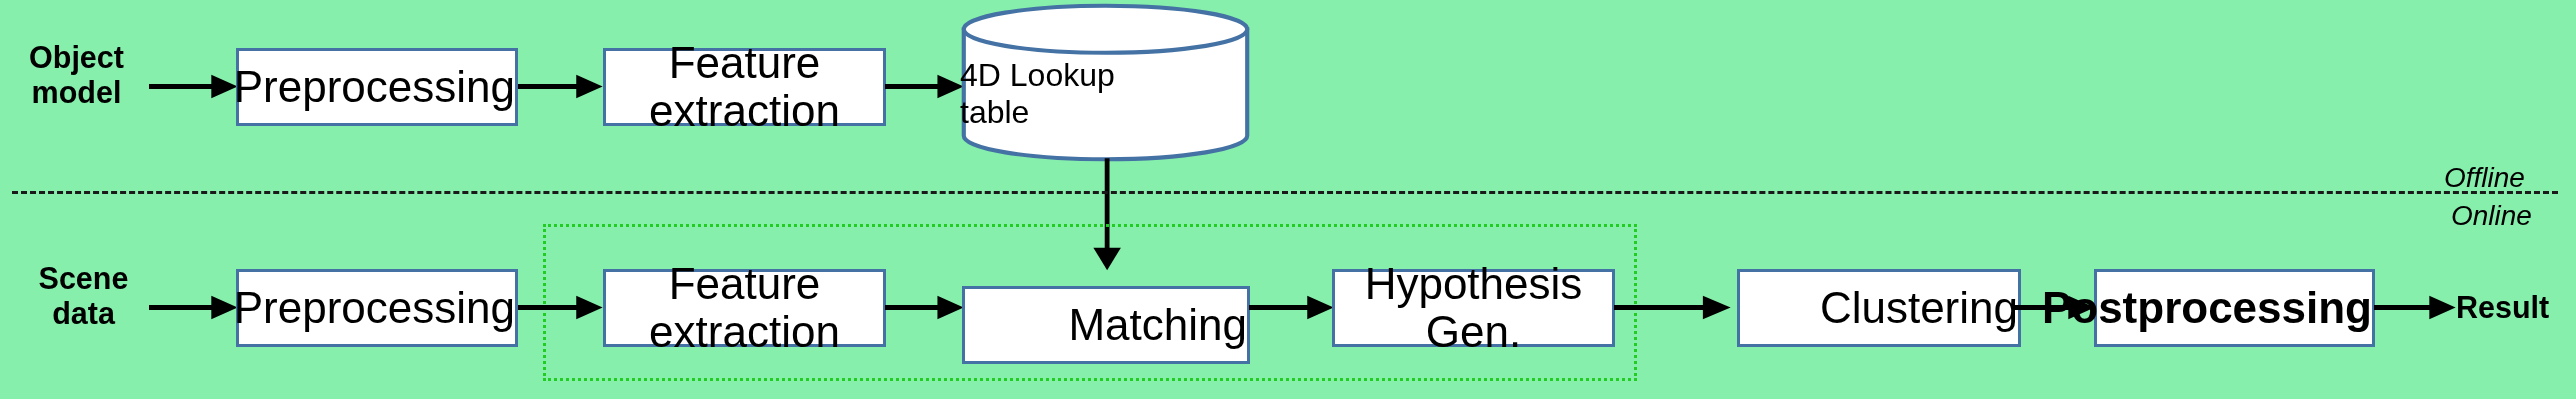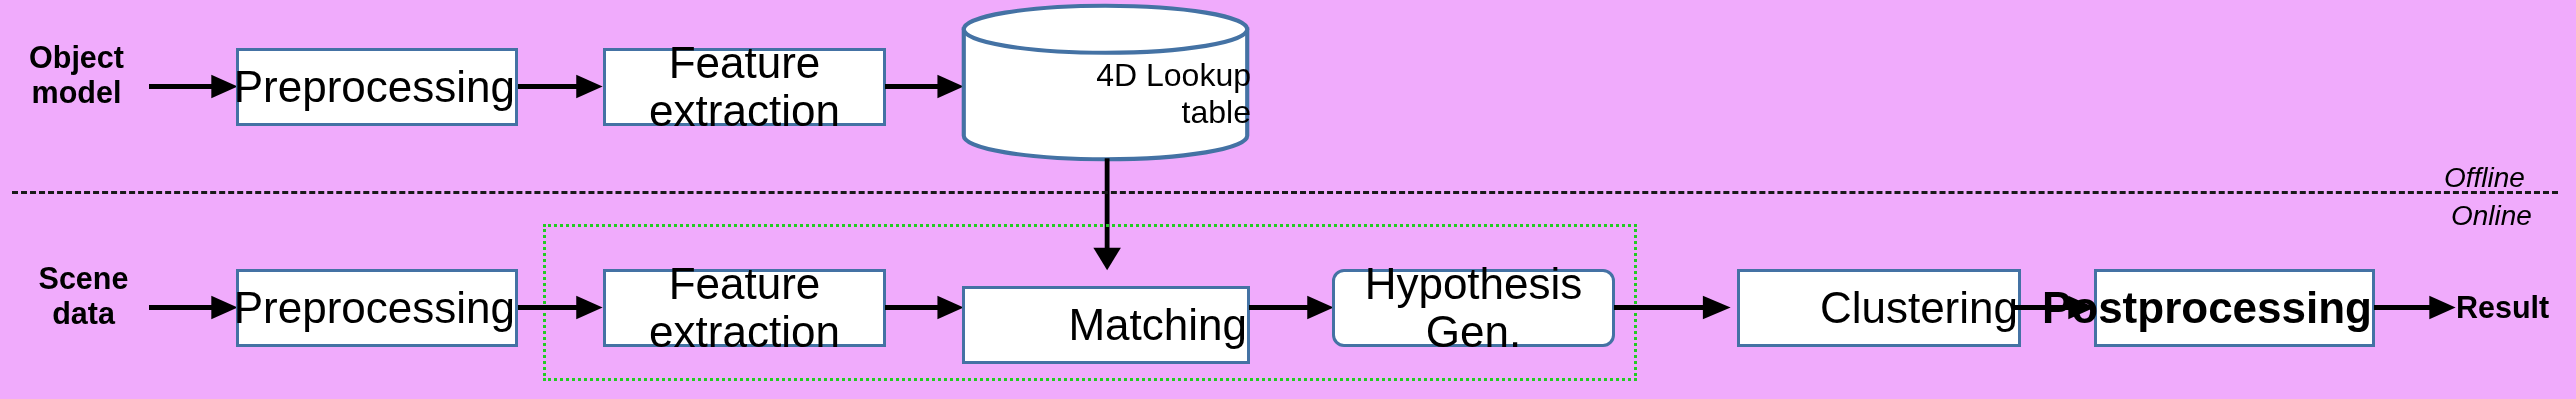--- a/index.html
+++ b/index.html
@@ -1,17 +1,17 @@
 <!DOCTYPE html>
 <html style="font-size:11px"><head>
 <meta charset="utf-8">
 <style>
   html,body{margin:0;padding:0;background:#ffffff;}
   body{font-family:"Liberation Sans",sans-serif;}
-  #canvas{position:relative;width:2576px;height:399px;background:#f0abfc;overflow:hidden;}
+  #canvas{position:relative;width:2576px;height:399px;background:#86efac;overflow:hidden;}
 
   .node{
     position:absolute;
     box-sizing:border-box;
     border:3.5px solid #4472A4;
     background:#ffffff;
     display:flex;align-items:center;justify-content:flex-end;
     color:#000000;
     font-size:44px;
     line-height:1.1;
@@ -48,21 +48,21 @@
     position:absolute;
     box-sizing:border-box;
     border:3.5px dotted #22CC22;
     background:transparent;
   }
 
   .cyl{position:absolute;}
   .cyl-label{
     position:absolute;
     left:0;width:100%;
-    text-align:right;
+    text-align:left;
     font-size:32px;
     line-height:1.15;
     color:#000000;
     white-space:pre-line;
     font-family:"Liberation Sans",sans-serif;
   }
 
   .arrow{position:absolute;}
 </style>
 </head>
@@ -146,21 +146,21 @@
 
   <div class="node" style="left:962px;top:286px;width:288px;height:78px;">
     <span>Matching</span>
   </div>
 
   <svg class="arrow" style="left:1249px;top:290px;" width="86" height="35" viewBox="0 0 124 50">
     <line x1="0" y1="25" x2="86" y2="25" stroke="#000000" stroke-width="7"></line>
     <polygon points="84,8 122,25 84,42" fill="#000000"></polygon>
   </svg>
 
-  <div class="node" style="left:1332px;top:269px;width:283px;height:78px;border-radius:12px;">
+  <div class="node" style="left:1332px;top:269px;width:283px;height:78px;">
     <span>Hypothesis Gen.</span>
   </div>
 
   <svg class="arrow" style="left:1614px;top:290px;" width="118" height="35" viewBox="0 0 170 50">
     <line x1="0" y1="25" x2="130" y2="25" stroke="#000000" stroke-width="7"></line>
     <polygon points="128,8 168,25 128,42" fill="#000000"></polygon>
   </svg>
 
   <div class="node" style="left:1729px;top:269px;width:284px;height:78px;margin-left:8px;">
     <span>Clustering</span>

